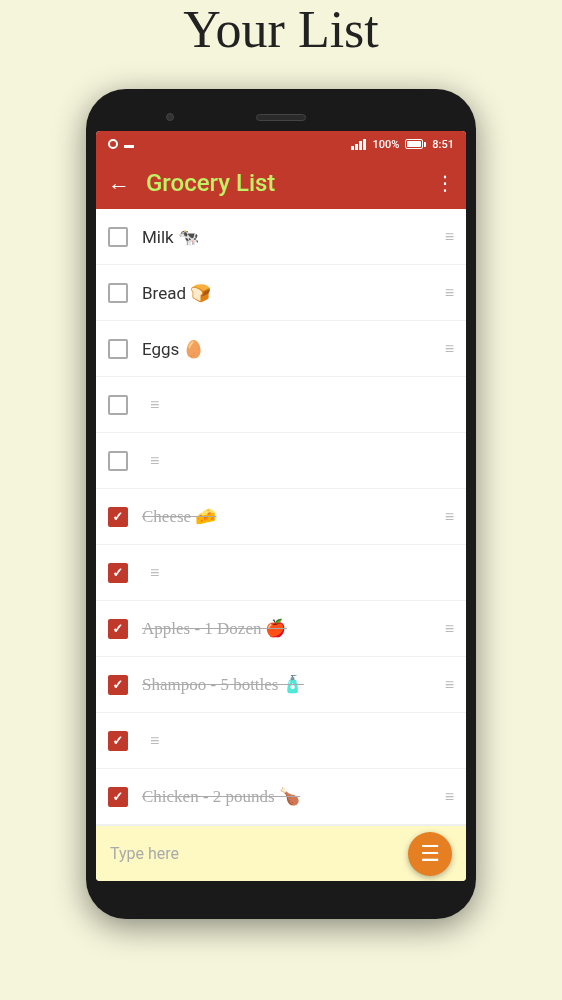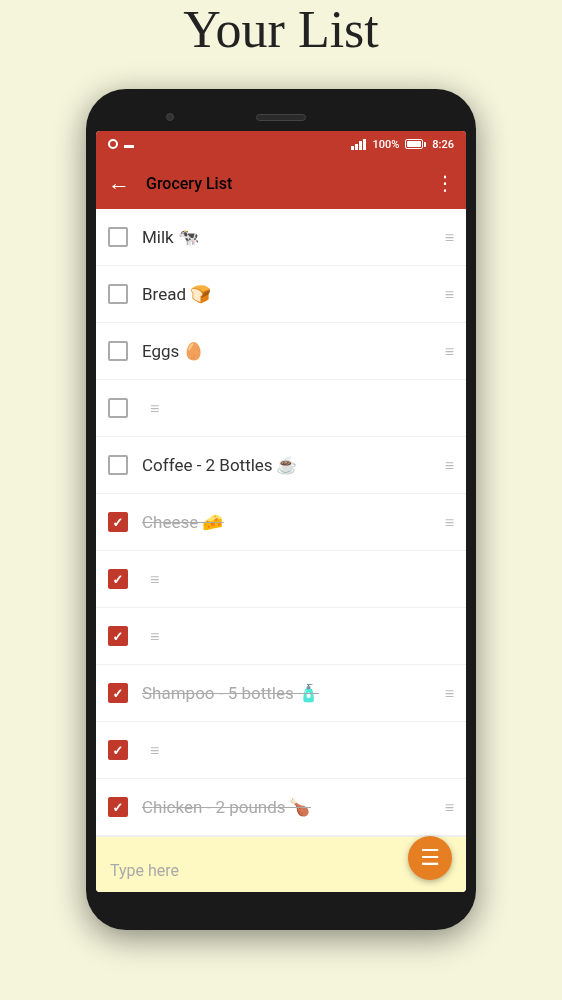--- a/index.html
+++ b/index.html
@@ -154,40 +154,40 @@
     }
 
     .toolbar-back {
       color: #fff;
       font-size: 22px;
       cursor: pointer;
     }
 
     .toolbar-title {
       flex: 1;
-      color: #000000;
-      font-size: 16px;
+      color: #bef264;
+      font-size: 24px;
       font-weight: 500;
     }
 
     .toolbar-more {
       color: #fff;
       font-size: 20px;
       cursor: pointer;
       letter-spacing: -1px;
     }
 
     .list-container {
       background: #fff;
     }
 
     .list-item {
       display: flex;
       align-items: center;
-      padding: 18px 12px;
+      padding: 10px 12px;
       border-bottom: 1px solid #f0f0f0;
       min-height: 56px;
     }
 
     .list-item-checkbox {
       width: 20px;
       height: 20px;
       border: 2px solid #aaa;
       border-radius: 2px;
       margin-right: 14px;
@@ -211,33 +211,34 @@
 
     .list-item-text {
       flex: 1;
       font-size: 17px;
       color: #333;
     }
 
     .list-item-text.strikethrough {
       text-decoration: line-through;
       color: #aaa;
+      font-family: Liberation Serif, serif;
     }
 
     .drag-handle {
       color: #bbb;
       font-size: 16px;
       margin-left: 8px;
       cursor: grab;
     }
 
     .input-bar {
       background: #fef9c3;
       display: flex;
-      align-items: flex-end;
+      align-items: center;
       padding: 12px 14px;
       height: 56px;
       border-top: 1px solid #eee;
     }
 
     .input-placeholder {
       flex: 1;
       color: #aaa;
       font-size: 16px;
     }
@@ -290,21 +291,21 @@
           <div class="signal-bar" style="height:9px"></div>
           <div class="signal-bar" style="height:11px"></div>
         </div>
         <span>100%</span>
         <div class="battery-icon">
           <div class="battery-body">
             <div class="battery-fill"></div>
           </div>
           <div class="battery-tip"></div>
         </div>
-        <span>8:26</span>
+        <span>8:51</span>
       </div>
     </div>
 
     <div class="toolbar">
       <span class="toolbar-back">←</span>
       <span class="toolbar-title">Grocery List</span>
       <span class="toolbar-more">⋮</span>
     </div>
 
     <div class="list-container" id="list-container">
@@ -322,40 +323,40 @@
           <div class="list-item-checkbox"></div>
           <span class="list-item-text">Eggs 🥚</span>
           <span class="drag-handle">≡</span>
         </div>
         <div class="list-item">
           <div class="list-item-checkbox"></div>
           <span class="drag-handle">≡</span>
         </div>
         <div class="list-item">
           <div class="list-item-checkbox"></div>
-          <span class="list-item-text">Coffee - 2 Bottles ☕</span>
           <span class="drag-handle">≡</span>
         </div>
         <div class="list-item">
           <div class="list-item-checkbox checked">
             <span class="checkmark">✓</span>
           </div>
           <span class="list-item-text strikethrough">Cheese 🧀</span>
           <span class="drag-handle">≡</span>
         </div>
         <div class="list-item">
           <div class="list-item-checkbox checked">
             <span class="checkmark">✓</span>
           </div>
           <span class="drag-handle">≡</span>
         </div>
         <div class="list-item">
           <div class="list-item-checkbox checked">
             <span class="checkmark">✓</span>
           </div>
+          <span class="list-item-text strikethrough">Apples - 1 Dozen 🍎</span>
           <span class="drag-handle">≡</span>
         </div>
         <div class="list-item">
           <div class="list-item-checkbox checked">
             <span class="checkmark">✓</span>
           </div>
           <span class="list-item-text strikethrough">Shampoo - 5 bottles 🧴</span>
           <span class="drag-handle">≡</span>
         </div>
         <div class="list-item">

